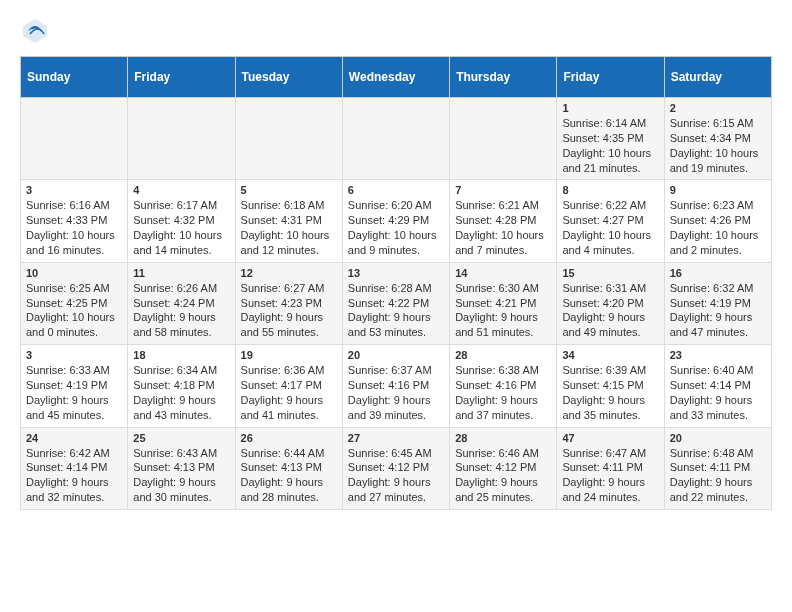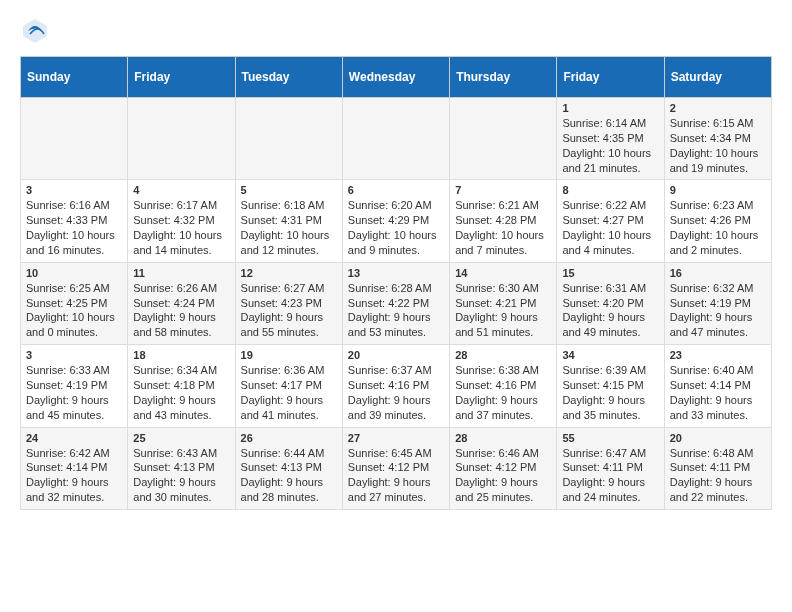--- a/index.html
+++ b/index.html
@@ -258,21 +258,21 @@
           </td>
           <td>
             <span class="day-num">27</span>
             <div class="day-info">Sunrise: 6:45 AM<br>Sunset: 4:12 PM<br>Daylight: 9 hours<br>and 27 minutes.</div>
           </td>
           <td>
             <span class="day-num">28</span>
             <div class="day-info">Sunrise: 6:46 AM<br>Sunset: 4:12 PM<br>Daylight: 9 hours<br>and 25 minutes.</div>
           </td>
           <td>
-            <span class="day-num">55</span>
+            <span class="day-num">47</span>
             <div class="day-info">Sunrise: 6:47 AM<br>Sunset: 4:11 PM<br>Daylight: 9 hours<br>and 24 minutes.</div>
           </td>
           <td>
             <span class="day-num">20</span>
             <div class="day-info">Sunrise: 6:48 AM<br>Sunset: 4:11 PM<br>Daylight: 9 hours<br>and 22 minutes.</div>
           </td>
         </tr>
       </tbody>
   </table>
 </div>

